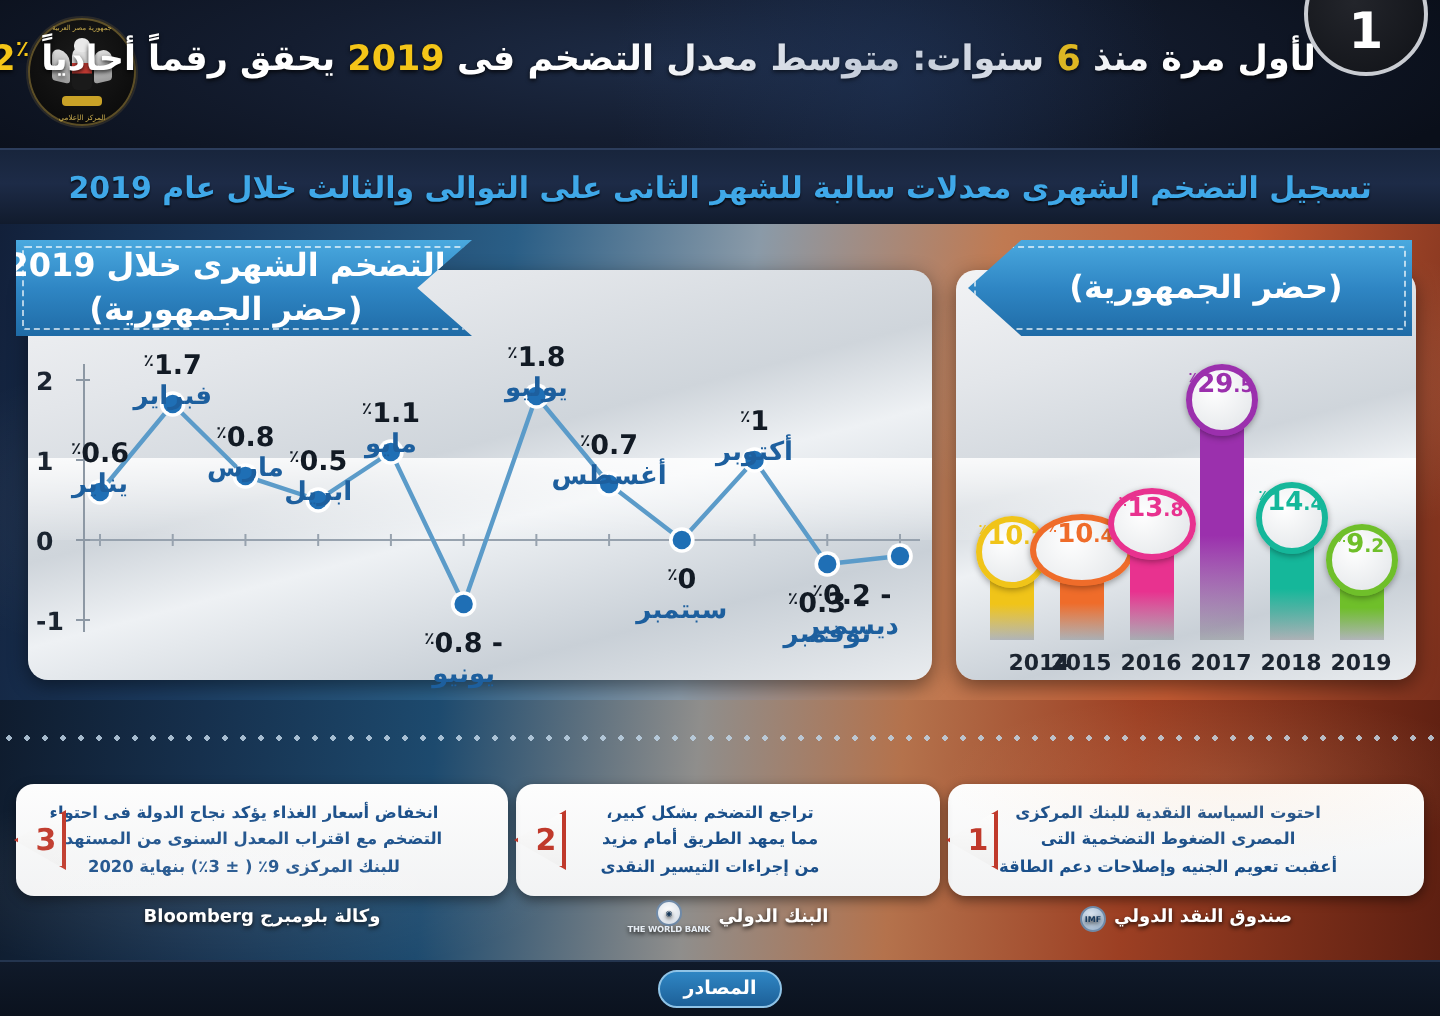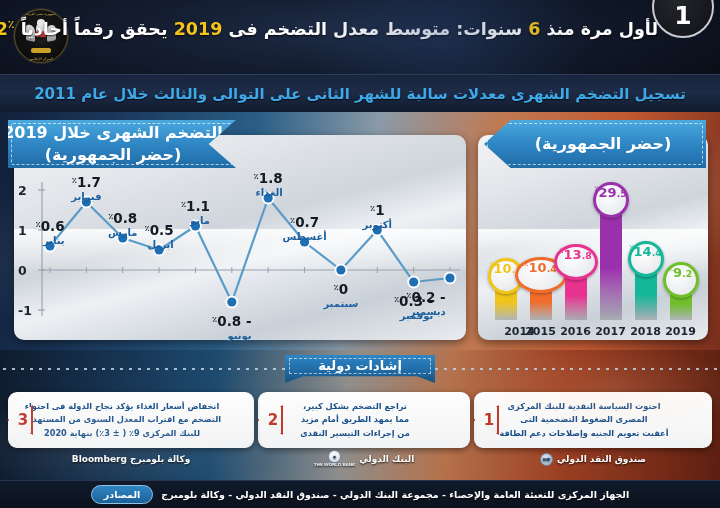--- a/index.html
+++ b/index.html
@@ -166,22 +166,22 @@
   .pt-label{
     position:absolute; text-align:center; white-space:nowrap;
     transform:translateX(-50%);
   }
   .pt-val{
     font-size:13.5px; font-weight:bold; color:#121a24; line-height:1;
     direction:ltr; display:inline-block;
   }
   .pt-val .p{ font-size:8.5px; vertical-align:top; }
   .pt-mon{
-    display:block; font-size:10px; font-weight:bold; color:#1d5f9e;
-    margin-top:1px; line-height:1;text-align:right;
+    display:block; font-size:13px; font-weight:bold; color:#1d5f9e;
+    margin-top:1px; line-height:1;
   }
 
   
   .bc{ position:absolute; left:478px; top:163px; width:230px; height:177px; }
   .bar-col{
     position:absolute; bottom:20px; width:22px;
     border-radius:3px 3px 0 0;
   }
   .bar-bubble{
     position:absolute; left:50%; transform:translateX(-50%);
@@ -315,21 +315,21 @@
       <span>سنوات: متوسط معدل التضخم فى</span>
       <span class="hl">2019</span>
       <span>يحقق رقماً أحادياً</span>
       <span class="hl pct-small">٪</span><span class="hl">9.2</span>
     </div>
 
     <div class="badge1">1</div>
   </div>
 
   <div class="subbar">
-    <div class="subbar-txt">تسجيل التضخم الشهرى معدلات سالبة للشهر الثانى على التوالى والثالث خلال عام 2011</div>
+    <div class="subbar-txt">تسجيل التضخم الشهرى معدلات سالبة للشهر الثانى على التوالى والثالث خلال عام 2019</div>
   </div>
 
   <div class="bodybg"></div>
 
   <div class="panel panel-left">
     <div class="panel-sheen"></div>
   </div>
 
   <div class="ribbon ribbon-left">
     <span>التضخم الشهرى خلال 2019</span>
@@ -416,21 +416,21 @@
         <div class="yl" style="left: 4px; top: 103px;">0</div>
         <div class="yl" style="left: 4px; top: 143px;">1-</div>
       </div>
     <div id="lc-labels">
         <div class="pt-label" style="left: 36px; top: 56px;"><span class="pt-val"><span class="p">٪</span>0.6</span><span class="pt-mon">يناير</span></div>
         <div class="pt-label" style="left: 72.3636px; top: 12px;"><span class="pt-val"><span class="p">٪</span>1.7</span><span class="pt-mon">فبراير</span></div>
         <div class="pt-label" style="left: 108.727px; top: 48px;"><span class="pt-val"><span class="p">٪</span>0.8</span><span class="pt-mon">مارس</span></div>
         <div class="pt-label" style="left: 145.091px; top: 60px;"><span class="pt-val"><span class="p">٪</span>0.5</span><span class="pt-mon">ابريل</span></div>
         <div class="pt-label" style="left: 181.455px; top: 36px;"><span class="pt-val"><span class="p">٪</span>1.1</span><span class="pt-mon">مايو</span></div>
         <div class="pt-label" style="left: 217.818px; top: 151px;"><span class="pt-val"><span class="p">٪</span>0.8 -</span><span class="pt-mon">يونيو</span></div>
-        <div class="pt-label" style="left: 254.182px; top: 8px;"><span class="pt-val"><span class="p">٪</span>1.8</span><span class="pt-mon">الغذاء</span></div>
+        <div class="pt-label" style="left: 254.182px; top: 8px;"><span class="pt-val"><span class="p">٪</span>1.8</span><span class="pt-mon">يوليو</span></div>
         <div class="pt-label" style="left: 290.545px; top: 52px;"><span class="pt-val"><span class="p">٪</span>0.7</span><span class="pt-mon">أغسطس</span></div>
         <div class="pt-label" style="left: 326.909px; top: 119px;"><span class="pt-val"><span class="p">٪</span>0</span><span class="pt-mon">سبتمبر</span></div>
         <div class="pt-label" style="left: 363.273px; top: 40px;"><span class="pt-val"><span class="p">٪</span>1</span><span class="pt-mon">أكتوبر</span></div>
         <div class="pt-label" style="left: 399.636px; top: 131px;"><span class="pt-val"><span class="p">٪</span>0.3 -</span><span class="pt-mon">نوفمبر</span></div>
         <div class="pt-label" style="left: 412px; top: 127px;"><span class="pt-val"><span class="p">٪</span>0.2 -</span><span class="pt-mon">ديسمبر</span></div>
       </div>
   </div>
 
   <div class="panel panel-right">
     <div class="panel-sheen"></div>
@@ -468,21 +468,20 @@
       <div class="bar-year" style="left: 167.5px;">2018</div>
       <div class="bar-col" style="left: 191.5px; height: 36.1867px; background: linear-gradient(rgb(111, 191, 42) 0%, rgb(111, 191, 42) 55%, rgba(0, 0, 0, 0.18) 100%);"></div>
       <div class="bar-bubble" style="width: 36px; height: 36px; left: 202.5px; bottom: 42.1867px; border: 3px solid rgb(111, 191, 42); color: rgb(111, 191, 42); font-size: 13px;">
         <span class="bub-val"><span class="p">٪</span>9<span class="bub-dec">.2</span></span>
       </div>
       <div class="bar-year" style="left: 202.5px;">2019</div>
     </div>
 
   <div class="praise">
     <div class="dots"></div>
-    <div class="praise-banner">إشادات دولية</div>
     <div id="praise-cards">
         <div class="pcard" style="left: 474px; width: 238px;">
           <div class="pnum">1</div>
           <p><span>احتوت السياسة النقدية للبنك المركزى</span><br><span>المصرى الضغوط التضخمية التى</span><br><span>أعقبت تعويم الجنيه وإصلاحات دعم الطاقة</span></p>
         </div>
         <div class="psrc" style="left: 474px; width: 238px;">
           <span>صندوق النقد الدولي</span>
           <span class="srclogo">IMF</span>
         </div>
         <div class="pcard" style="left: 258px; width: 212px;">
@@ -500,17 +499,16 @@
           <div class="pnum">3</div>
           <p><span>انخفاض أسعار الغذاء يؤكد نجاح الدولة فى احتواء</span><br><span>التضخم مع اقتراب المعدل السنوى من المستهدف</span><br><span>للبنك المركزى 9٪ ( ± 3٪) بنهاية 2020</span></p>
         </div>
         <div class="psrc" style="left: 8px; width: 246px;">
           <span>وكالة بلومبرج Bloomberg</span>
         </div>
       </div>
   </div>
 
   <div class="srcbar">
-    <div class="srcbar-txt">الجهاز المركزى للتعبئة العامة والإحصاء - مجموعة البنك الدولي - صندوق النقد الدولي - وكالة بلومبرج</div>
     <div class="srcbar-pill">المصادر</div>
   </div>
 
 </div>
 
 </body></html>

